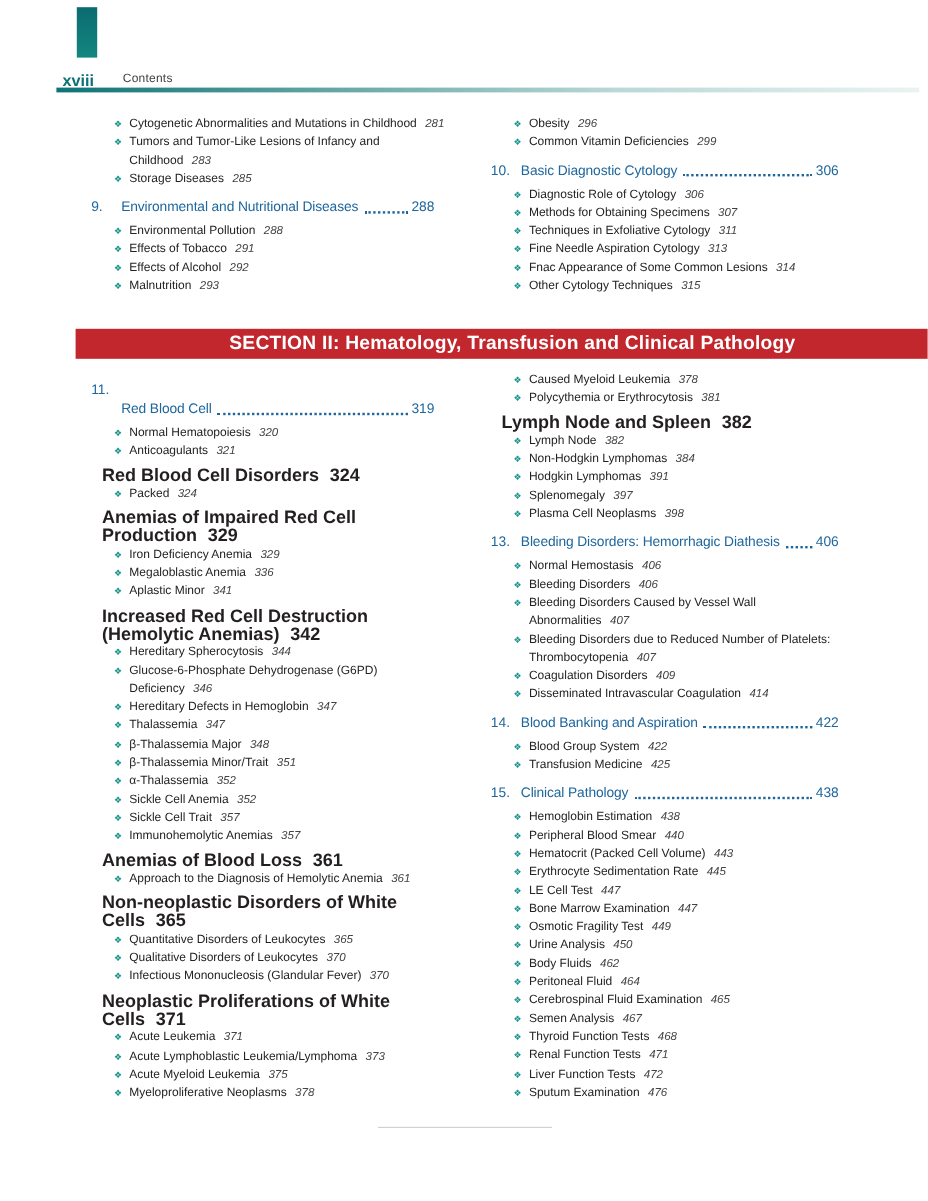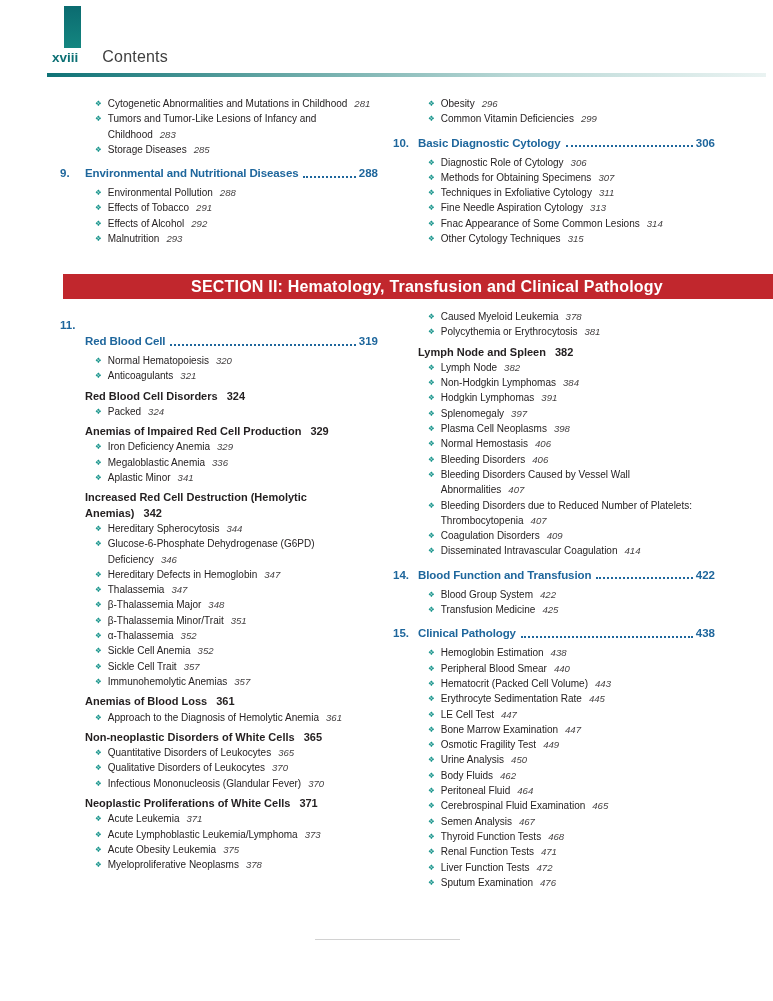--- a/index.html
+++ b/index.html
@@ -17,25 +17,25 @@
     color:var(--ink);
     position:relative;
     overflow:hidden;
   }
   
   .corner-tab{
     position:absolute;left:64px;top:6px;width:17px;height:42px;
     background:linear-gradient(180deg,#0b6b70,#148680);
   }
   .header-row{
-    position:absolute;left:52px;top:48px;
-    display:flex;align-items:center;
+    position:absolute;left:52px;top:60px;
+    display:flex;align-items:flex-start;
   }
   .page-label{font-size:13.5px;font-weight:bold;color:var(--teal);}
-  .contents-label{font-size:16px;color:#3f3f3f;margin-left:24px;letter-spacing:.2px;}
+  .contents-label{font-size:10px;color:#3f3f3f;margin-left:24px;letter-spacing:.2px;}
   .header-rule{
     position:absolute;left:47px;top:73px;right:7px;height:3.5px;
     background:linear-gradient(to right,#0e7276,#5fa3a1 30%,#b9d8d6 65%,#eaf3f2);
   }
   
   .section-banner{
     position:absolute;left:63px;top:274px;width:728px;height:25px;
     background:var(--red);color:#ffffff;
     display:flex;align-items:center;justify-content:center;
     font-weight:bold;font-size:16px;letter-spacing:.2px;
@@ -45,24 +45,24 @@
   .toc-top{top:96px;}
   .toc-bottom{top:309px;}
   .col{width:318px;flex:none;}
   .col-right{width:322px;margin-left:15px;}
   
   .sub{display:flex;margin-left:35px;font-size:10px;line-height:15.3px;}
   .bullet{flex:none;font-size:7.5px;color:var(--bullet);margin-right:6px;line-height:inherit;}
   .sub-wrap{flex:1;min-width:0;color:var(--ink);}
   .pg{font-style:italic;font-size:9.6px;color:#454243;margin-left:7px;}
   
-  .subhead{font-size:11px;font-weight:bold;margin:5px 0 0 25px;line-height:15.3px;color:#231f20;}
+  .subhead{font-size:15px;font-weight:bold;margin:5px 0 0 25px;line-height:15.3px;color:#231f20;}
   .sh-page{margin-left:9px;}
   
-  .chapter{margin:8px 0 4px;color:var(--blue);font-weight:bold;}
+  .chapter{margin:8px 16px 4px;color:var(--blue);font-weight:normal;}
   .ch-line{display:flex;align-items:baseline;line-height:16px;font-size:11.5px;}
   .ch-line2{padding-left:25px;}
   .ch-num{flex:none;width:25px;}
   .ch-title{flex:none;letter-spacing:-0.1px;}
   .leader{
     flex:1;min-width:8px;height:0;margin:0 3px 0 5px;
     border-bottom:2px dotted var(--blue);
     align-self:flex-end;position:relative;top:-3.5px;
   }
   .ch-page{flex:none;font-size:11.5px;}
@@ -271,21 +271,21 @@
         <div class="sub">
           <span class="bullet">❖</span>
           <span class="sub-wrap"><span class="sub-text">Acute Leukemia</span><span class="pg">371</span></span>
         </div>
         <div class="sub">
           <span class="bullet">❖</span>
           <span class="sub-wrap"><span class="sub-text">Acute Lymphoblastic Leukemia/Lymphoma</span><span class="pg">373</span></span>
         </div>
         <div class="sub">
           <span class="bullet">❖</span>
-          <span class="sub-wrap"><span class="sub-text">Acute Obesity Leukemia</span><span class="pg">375</span></span>
+          <span class="sub-wrap"><span class="sub-text">Acute Myeloid Leukemia</span><span class="pg">375</span></span>
         </div>
         <div class="sub">
           <span class="bullet">❖</span>
           <span class="sub-wrap"><span class="sub-text">Myeloproliferative Neoplasms</span><span class="pg">378</span></span>
         </div>
       </div>
     <div class="col col-right" id="bottom-right">
         <div class="sub">
           <span class="bullet">❖</span>
           <span class="sub-wrap"><span class="sub-text">Caused Myeloid Leukemia</span><span class="pg">378</span></span>
@@ -308,20 +308,28 @@
           <span class="sub-wrap"><span class="sub-text">Hodgkin Lymphomas</span><span class="pg">391</span></span>
         </div>
         <div class="sub">
           <span class="bullet">❖</span>
           <span class="sub-wrap"><span class="sub-text">Splenomegaly</span><span class="pg">397</span></span>
         </div>
         <div class="sub">
           <span class="bullet">❖</span>
           <span class="sub-wrap"><span class="sub-text">Plasma Cell Neoplasms</span><span class="pg">398</span></span>
         </div>
+        <div class="chapter">
+          <div class="ch-line">
+            <span class="ch-num">13.</span>
+            <span class="ch-title">Bleeding Disorders: Hemorrhagic Diathesis</span>
+            <span class="leader"></span>
+            <span class="ch-page">406</span>
+          </div>
+        </div>
         <div class="sub">
           <span class="bullet">❖</span>
           <span class="sub-wrap"><span class="sub-text">Normal Hemostasis</span><span class="pg">406</span></span>
         </div>
         <div class="sub">
           <span class="bullet">❖</span>
           <span class="sub-wrap"><span class="sub-text">Bleeding Disorders</span><span class="pg">406</span></span>
         </div>
         <div class="sub">
           <span class="bullet">❖</span>
@@ -335,21 +343,21 @@
           <span class="bullet">❖</span>
           <span class="sub-wrap"><span class="sub-text">Coagulation Disorders</span><span class="pg">409</span></span>
         </div>
         <div class="sub">
           <span class="bullet">❖</span>
           <span class="sub-wrap"><span class="sub-text">Disseminated Intravascular Coagulation</span><span class="pg">414</span></span>
         </div>
         <div class="chapter">
           <div class="ch-line">
             <span class="ch-num">14.</span>
-            <span class="ch-title">Blood Function and Transfusion</span>
+            <span class="ch-title">Blood Banking and Aspiration</span>
             <span class="leader"></span>
             <span class="ch-page">422</span>
           </div>
         </div>
         <div class="sub">
           <span class="bullet">❖</span>
           <span class="sub-wrap"><span class="sub-text">Blood Group System</span><span class="pg">422</span></span>
         </div>
         <div class="sub">
           <span class="bullet">❖</span>

